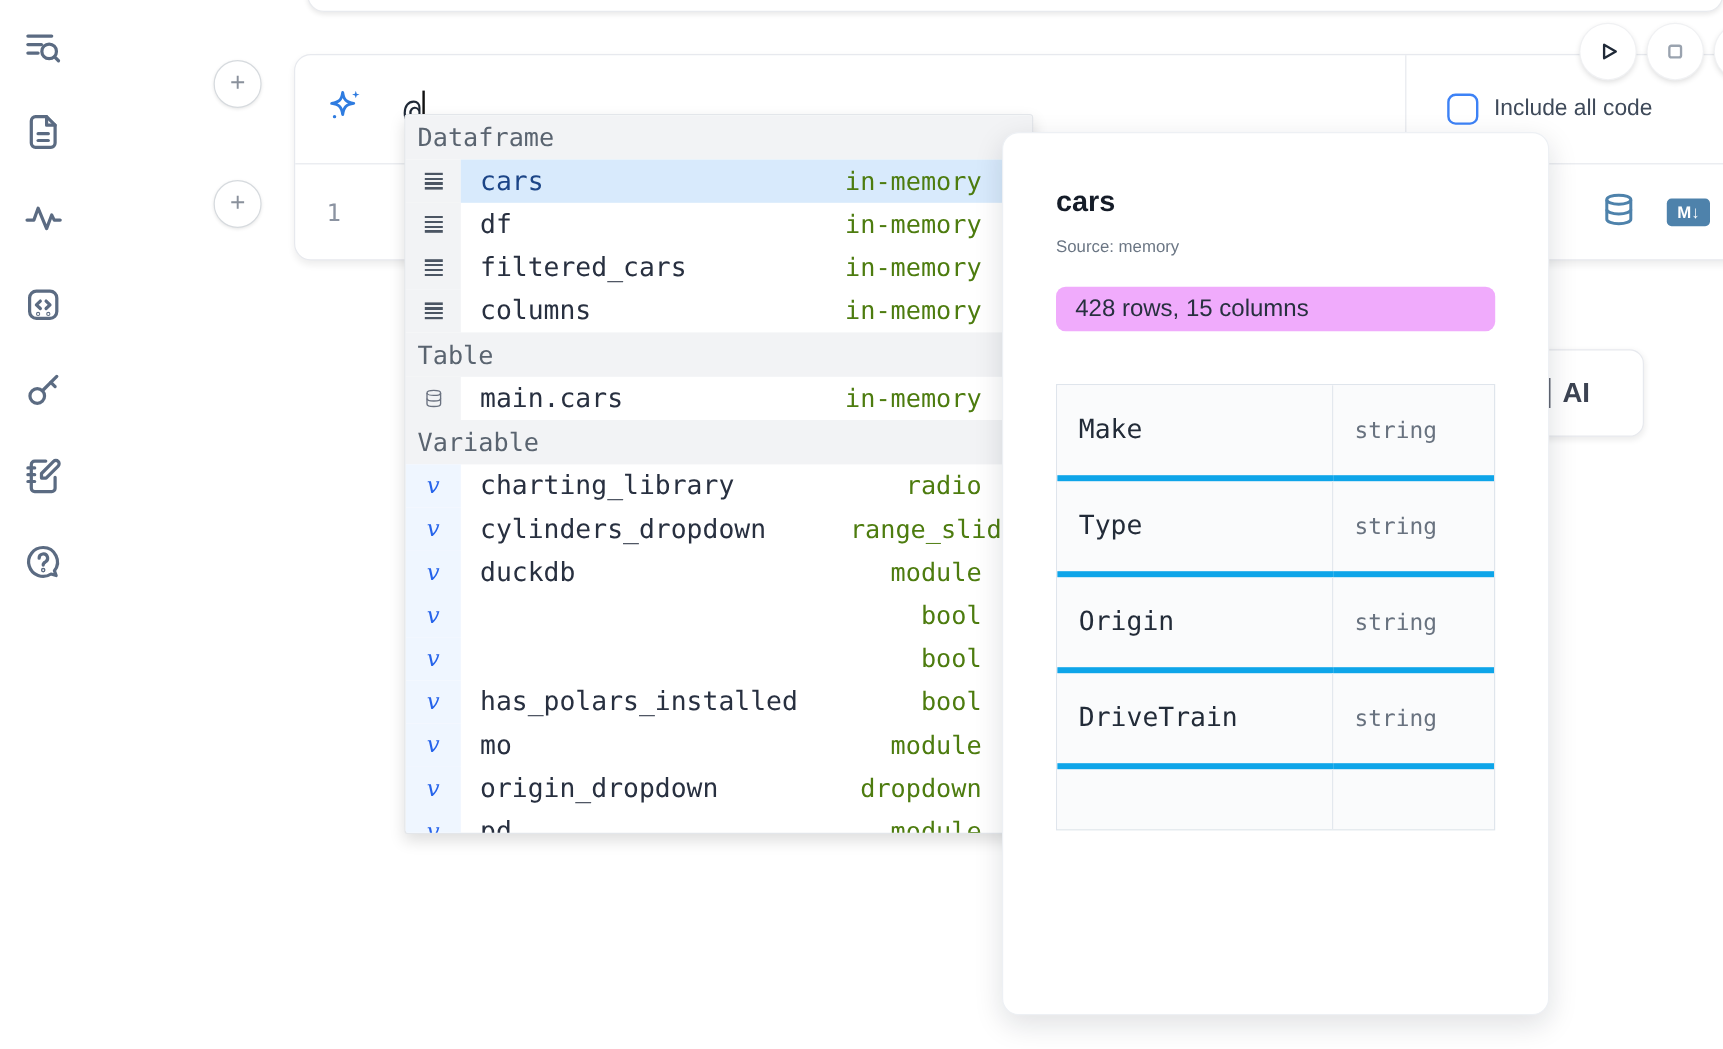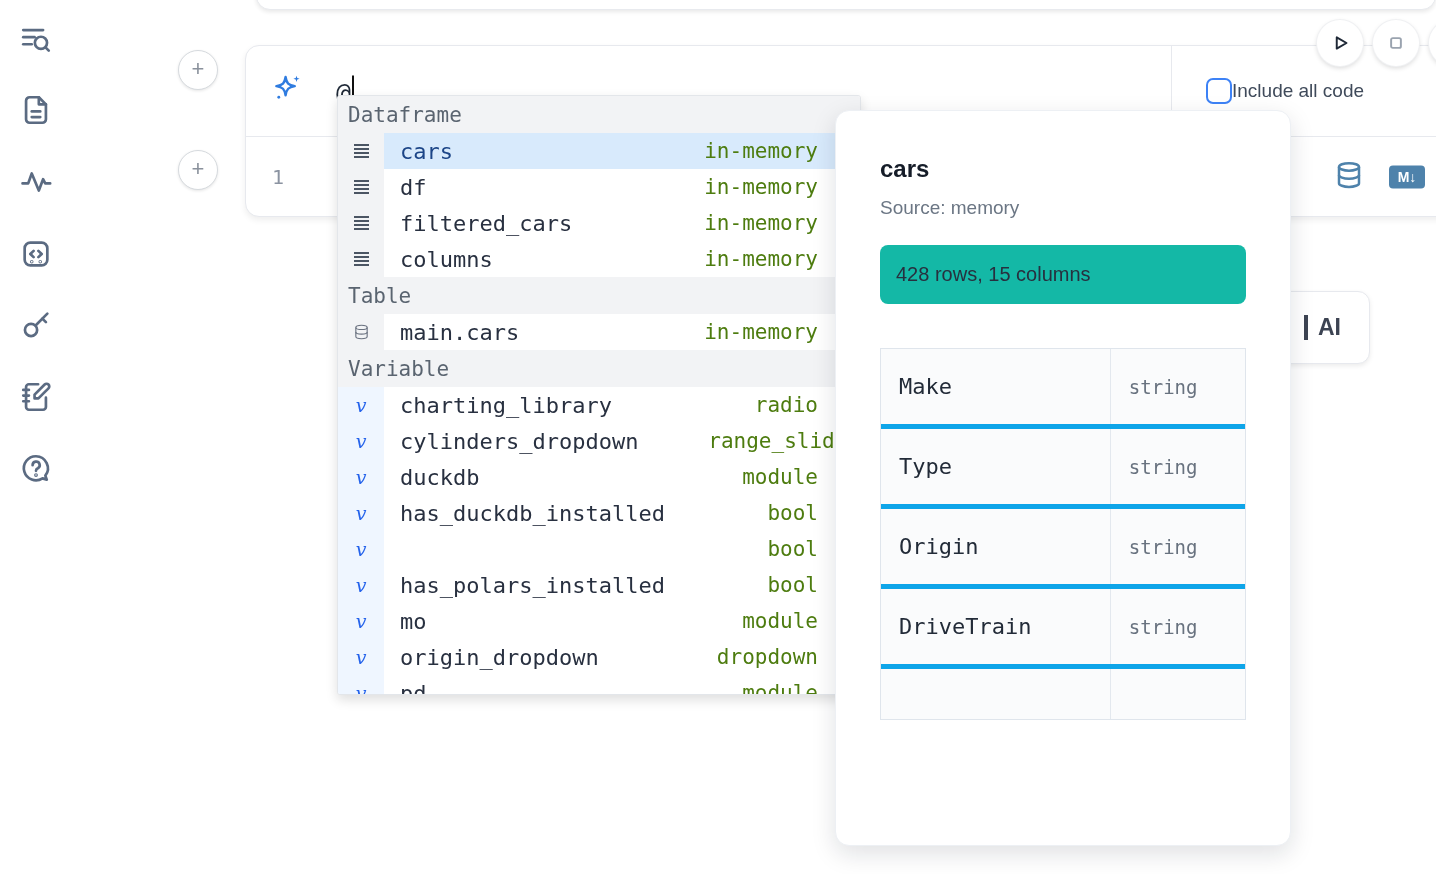--- a/index.html
+++ b/index.html
@@ -25,21 +25,21 @@
 
   
   .cell { position:absolute; left:245px; top:45px; right:-30px; height:172px; background:#fff;
           border:1px solid #e7e9ee; border-radius:14px; box-shadow:0 3px 6px rgba(0,0,0,0.07); z-index:2; }
   .ai-row { position:relative; height:90px; display:flex; align-items:center; }
   .sparkle { position:absolute; left:24px; top:26px; width:34px; height:34px; }
   .prompt-text { position:absolute; left:90px; top:50%; transform:translateY(-50%);
                  font-size:25px; color:#1f2937; }
   .caret { display:inline-block; width:2px; height:31px; background:#111; vertical-align:-6px; margin-left:1px; }
   .v-divider { position:absolute; left:925px; top:0; height:90px; border-left:1px solid #e7e9ee; }
-  .include-group { position:absolute; left:960px; top:0; height:90px; display:flex; align-items:center; cursor:pointer; }
+  .include-group { position:absolute; left:960px; top:0; height:90px; display:flex; align-items:center; gap:13px; cursor:pointer; }
   .checkbox { width:26px; height:26px; border:2px solid #3d82f6; border-radius:7px; background:#fff; }
   .include-label { font-size:19px; color:#3f4a5a; }
 
   .code-row { position:relative; height:80px; border-top:1px solid #e7e9ee; }
   .line-no { position:absolute; left:26px; top:50%; transform:translateY(-50%); font-size:20px; color:#8b93a1; }
   .row-icon { position:absolute; top:50%; transform:translateY(-50%); cursor:pointer; }
   .db-big { left:1088px; }
   .db-big svg { width:30px; height:32px; stroke:#4e82ab; fill:none; stroke-width:2; }
   .md-badge { left:1143px; width:36px; height:23px; background:#4e82ab; border-radius:4px;
               color:#fff; font-weight:bold; font-size:14px; display:flex; align-items:center; justify-content:center; }
@@ -49,21 +49,21 @@
              box-shadow:0 0 0 1px #f0f1f3, 0 2px 5px rgba(0,0,0,0.16); z-index:6;
              display:flex; align-items:center; justify-content:center; cursor:pointer; }
   .run-btn svg { width:26px; height:26px; fill:none; stroke-linejoin:round; }
   .btn-play { left:1317px; }
   .btn-stop { left:1373px; }
   .btn-more { left:1429px; }
 
   
   .ai-gen { position:absolute; left:1266px; top:291px; width:104px; height:73px; background:#fff;
             border:1px solid #e7e9ee; border-radius:12px; box-shadow:0 2px 5px rgba(0,0,0,0.08);
-            display:flex; align-items:center; justify-content:flex-end; padding-right:28px; gap:10px;
+            display:flex; align-items:center; justify-content:flex-end; padding-right:44px; gap:10px;
             z-index:4; cursor:pointer; }
   .ai-gen .frag-bar { width:4px; height:25px; background:#3c4352; }
   .ai-gen .lbl { font-size:23px; font-weight:bold; color:#3c4352; }
 
   
   .dropdown { position:absolute; left:337px; top:95px; width:524px; height:600px; background:#fff;
               border:1px solid #e3e6ea; border-radius:3px; box-shadow:0 5px 12px rgba(0,0,0,0.13);
               overflow:hidden; z-index:5; }
   .dd-header { height:37px; background:#f2f3f5; color:#5a6470; font-size:21px;
                display:flex; align-items:center; padding-left:10px; }
@@ -79,22 +79,22 @@
   .dd-type { margin-left:auto; font-size:21px; color:#4d7c0f; white-space:nowrap; }
   .dd-item.selected .dd-main { background:#d8eafc; }
   .dd-item.selected .dd-name { color:#1c4587; }
   .dd-type.overflow-right { margin-right:-42px; }
 
   
   .panel { position:absolute; left:835px; top:110px; width:456px; height:736px; background:#fff;
            border:1px solid #edf0f4; border-radius:14px; box-shadow:0 8px 24px rgba(15,23,42,0.13);
            z-index:10; padding:0 44px; overflow:hidden; }
   .panel-title { margin-top:44px; font-size:24px; font-weight:bold; color:#151c28; }
-  .panel-source { margin-top:14px; font-size:19px; color:#6b7684; }
-  .panel-badge { margin-top:26px; background:#14b8a6; border-radius:8px; padding:18px 16px;
+  .panel-source { margin-top:14px; font-size:14px; color:#6b7684; }
+  .panel-badge { margin-top:26px; background:#f0abfc; border-radius:8px; padding:7px 16px;
                  font-size:20px; color:#27303f; }
   .tbl-wrap { margin-top:44px; max-height:463px; overflow:hidden; border:1px solid #dfe5ec; }
   table.schema { width:100%; border-collapse:collapse; }
   table.schema th { background:#eef1f6; text-align:left; font-weight:normal; font-size:21px; color:#222b38;
                     padding:21px 18px; }
   table.schema td { background:#fafbfc; font-size:22px; color:#222b38; padding:25px 18px;
                     font-family:"DejaVu Sans Mono", monospace; }
   table.schema td.type-cell { font-size:19px; color:#68727f; }
   table.schema th + th, table.schema td + td { border-left:1px solid #e3e8ee; }
   table.schema tr + tr th, table.schema tr + tr td { border-top:5px solid #0ea5e9; }
@@ -291,21 +291,20 @@
     <span class="dd-main">
         <span class="dd-name">duckdb</span>
         <span class="dd-type">module</span>
       </span>
   </div>
   <div class="dd-item">
     <span class="dd-gutter var">
         <span class="icon-var">v</span>
       </span>
     <span class="dd-main">
-        <span class="dd-name">has_duckdb_installed</span>
         <span class="dd-type">bool</span>
       </span>
   </div>
   <div class="dd-item">
     <span class="dd-gutter var">
         <span class="icon-var">v</span>
       </span>
     <span class="dd-main">
         <span class="dd-type">bool</span>
       </span>

